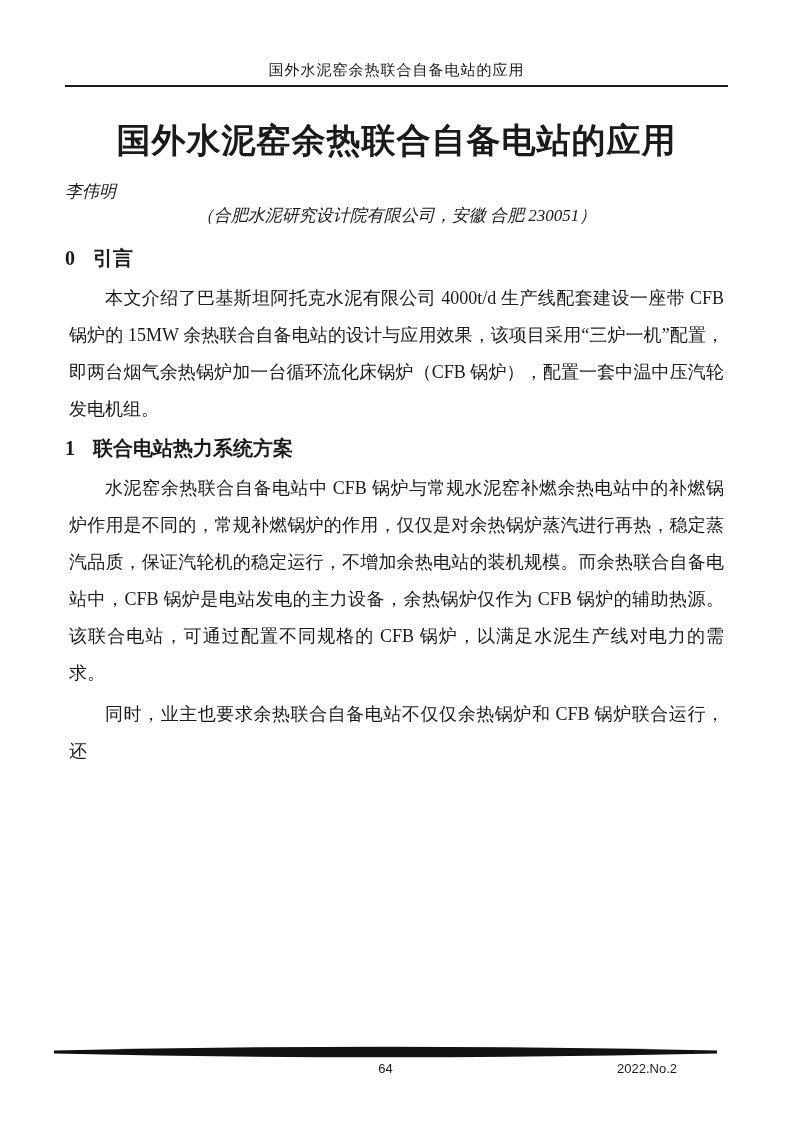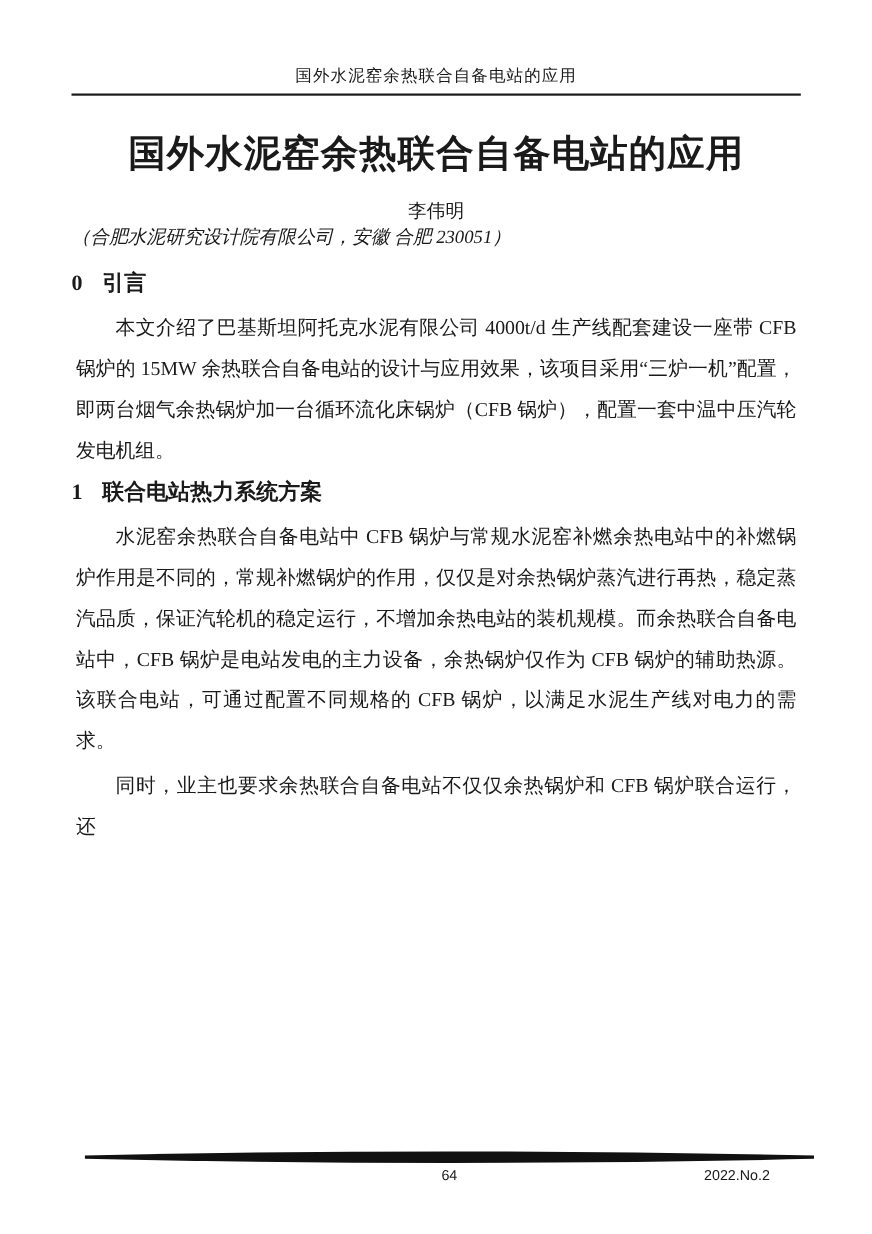--- a/index.html
+++ b/index.html
@@ -35,45 +35,46 @@
   h1.title {
     margin: 0 0 16px 0;
     font-family: "Liberation Sans", "DejaVu Sans", sans-serif;
     font-weight: bold;
     font-size: 34px; line-height: 48px;
     text-align: center;
     letter-spacing: 1px;
   }
   .author {
     font-size: 17px; line-height: 24px;
-    text-align: center;
+    font-style: italic;
   }
   .affiliation {
     font-size: 17px; line-height: 24px;
+    text-align: center;
     font-style: italic;
     margin-bottom: 16px;
   }
   h2.sec {
     margin: 6px 0 8px 0;
     font-family: Liberation Serif, serif;
     font-weight: bold;
     font-size: 20px; line-height: 28px;
   }
   .sec-num { margin-right: 18px; }
   p.body-para {
     margin: 4px;
     font-size: 18px;
     line-height: 37px;
     text-align: justify;
     text-indent: 2em;
   }
   
   .page-footer {
     position: absolute;
-    left: 77px; top: 1046px; width: 663px;
+    left: 54px; top: 1046px; width: 663px;
   }
   .footer-rule svg { display: block; }
   .footer-row {
     position: relative;
     margin-top: 2px;
     font-family: "Liberation Sans", "DejaVu Sans", sans-serif;
     font-size: 13px; line-height: 18px;
     text-align: center;
   }
   .issue {

